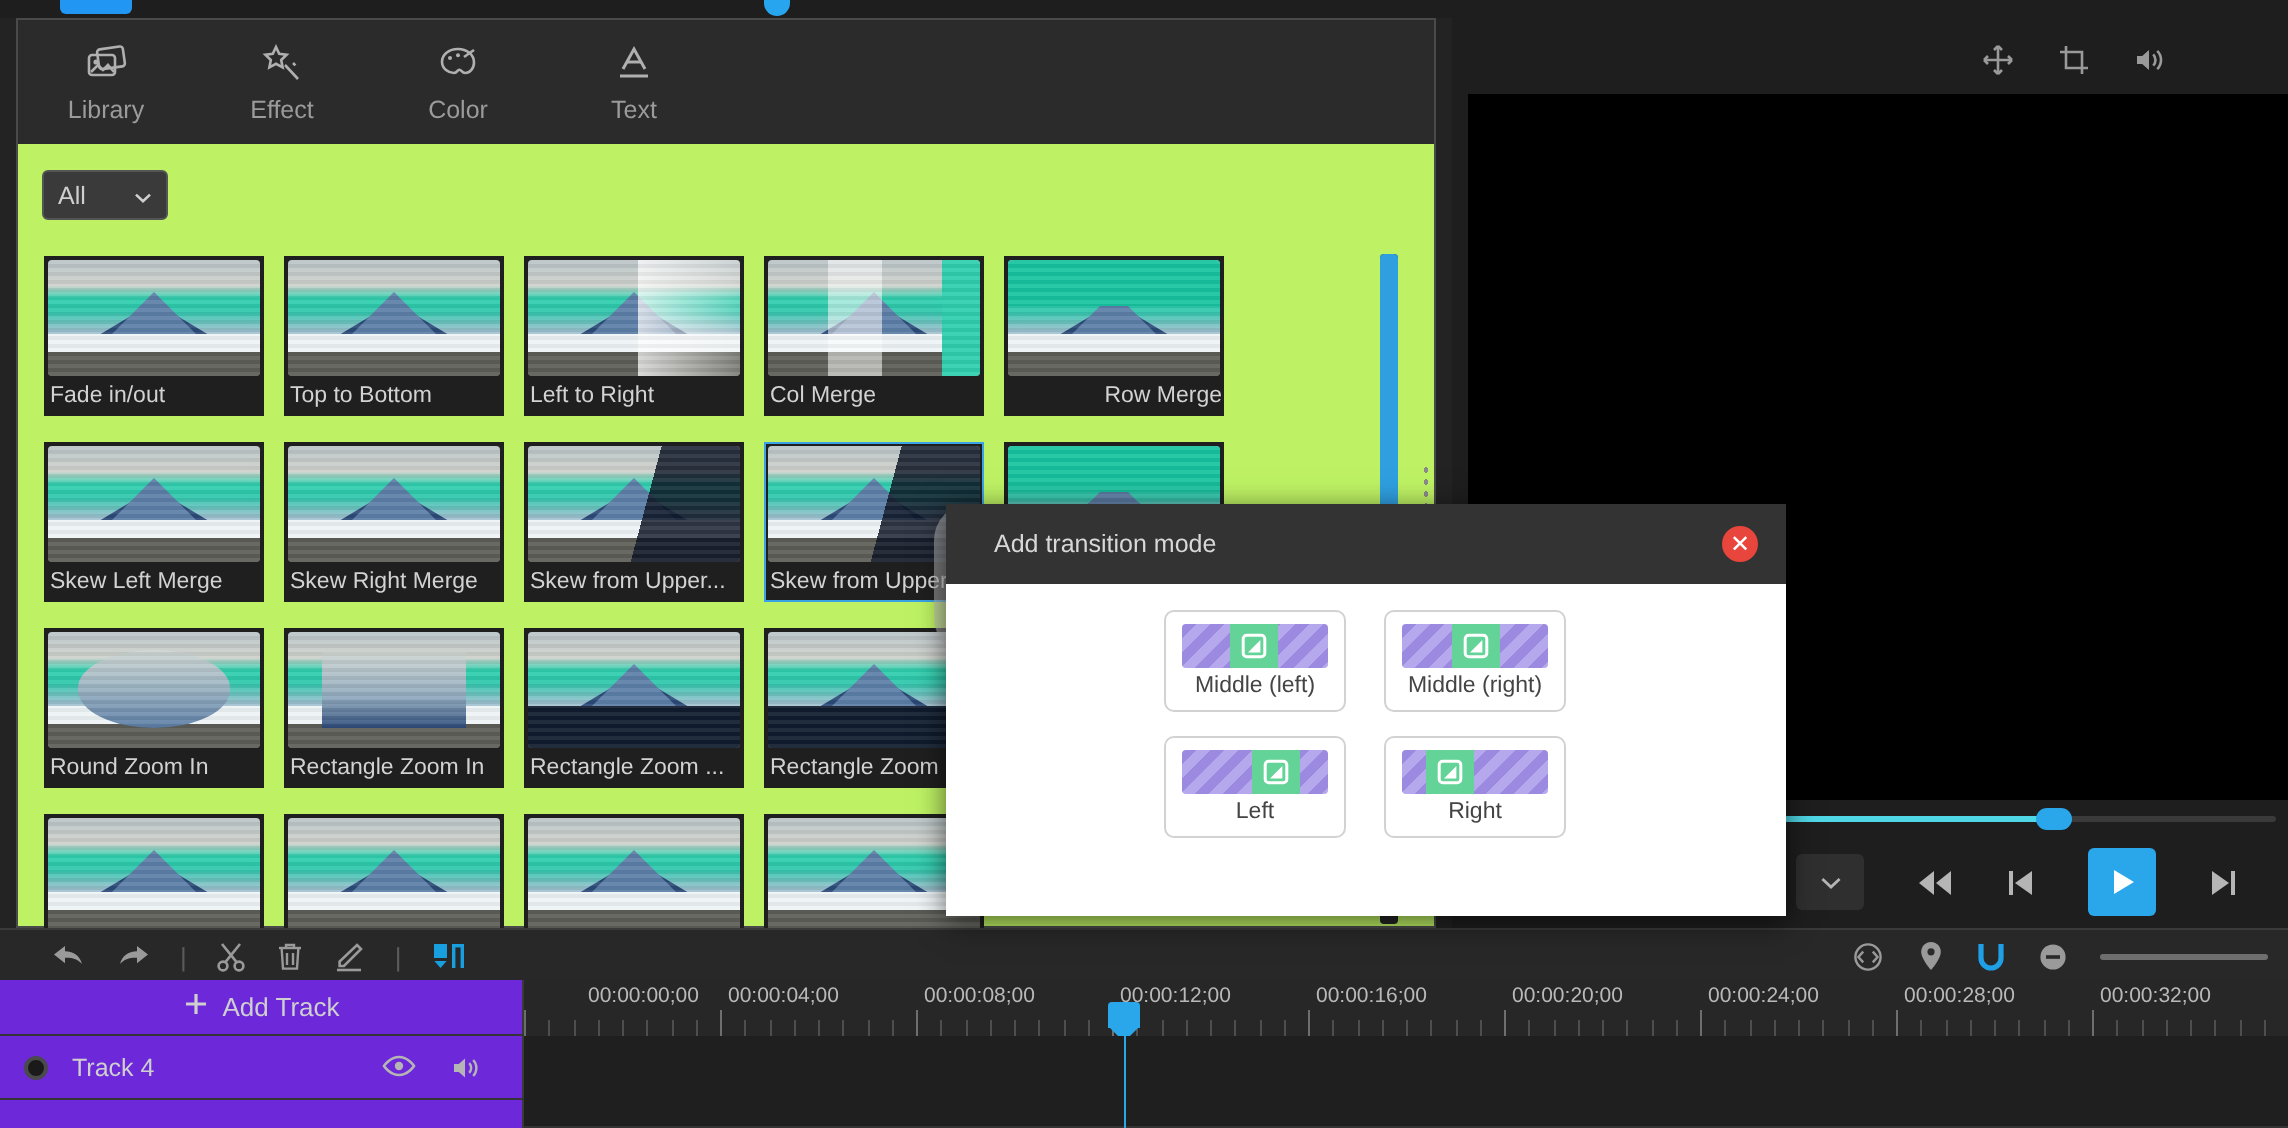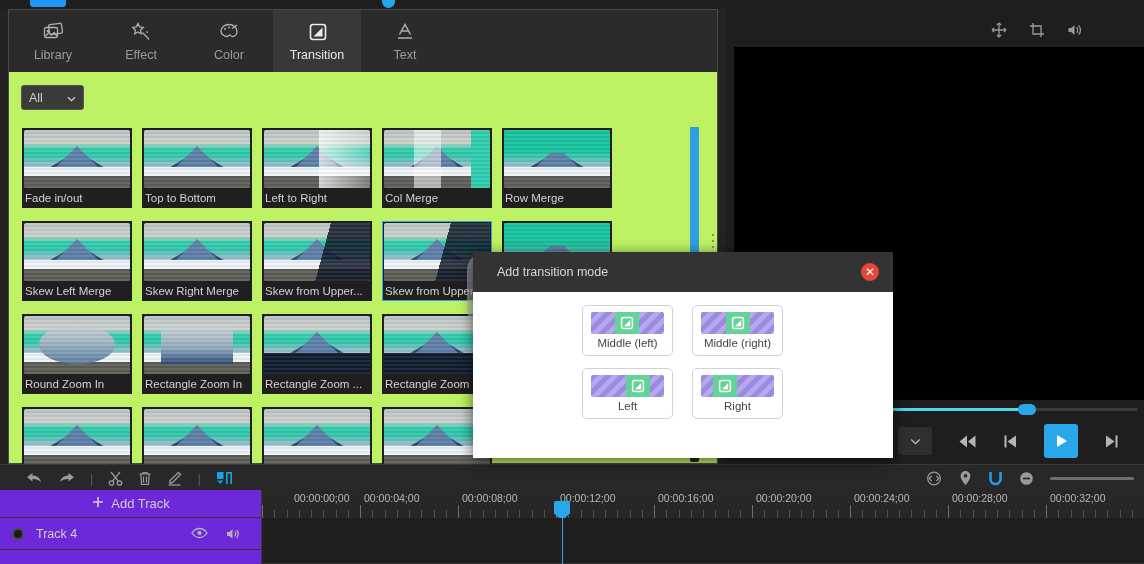--- a/index.html
+++ b/index.html
@@ -206,29 +206,20 @@
           <svg width="22" height="20" viewBox="0 0 22 20" fill="none" stroke="#b0b0b0" stroke-width="1.3">
             <path d="M11 2.5c-4.7 0-8 2.9-8 6.4s3.3 5.6 6 5.6c1.6 0 1.6-1.6 2.6-1.6 1.3 0 1.2 1.6 3 1.6 2.2 0 4.4-2 4.4-5.2C19 5.3 15.4 2.5 11 2.5z"></path>
             <circle cx="7" cy="7" r="1" fill="#b0b0b0" stroke="none"></circle>
             <circle cx="11" cy="5.6" r="1" fill="#b0b0b0" stroke="none"></circle>
             <path d="M14 6.5l5 -3.5"></path>
           </svg>
         </span>
         <span>Color</span>
       </div>
 
-      <div class="tab active">
-        <span class="ticon">
-          <svg width="22" height="20" viewBox="0 0 22 20">
-            <rect x="4.5" y="2.5" width="15" height="15" rx="2.5" fill="none" stroke="#ececec" stroke-width="1.6"></rect>
-            <path d="M7.5 14.5h9v-9z" fill="#ececec"></path>
-          </svg>
-        </span>
-        <span>Transition</span>
-      </div>
 
       <div class="tab">
         <span class="ticon">
           <svg width="22" height="20" viewBox="0 0 22 20" fill="none" stroke="#b0b0b0" stroke-width="1.5">
             <path d="M5.5 12.5L11 2.5l5.5 10"></path>
               <path d="M7.5 9h7"></path>
               <path d="M4 16h14"></path>
           </svg>
         </span>
         <span>Text</span>
@@ -292,21 +283,21 @@
                 <div class="mt"></div>
                 <div class="foam"></div>
                 <div class="sand"></div>
                 <div class="vsplit"></div>
                 <div class="vsplit2"></div>
                 <div class="haze"></div>
               </div>
             </div>
             <div class="cell-label">Col Merge</div>
           </div>
-          <div class="cell" style="left: 480px; top: 0px;">
+          <div class="cell" style="left: 480px; top: 0px; text-align: right;">
             <div class="thumb">
               <div class="sc teal-top">
                 <div class="mt2"></div>
                 <div class="mt"></div>
                 <div class="foam"></div>
                 <div class="sand"></div>
                 <div class="tt"></div>
                 <div class="haze"></div>
               </div>
             </div>

